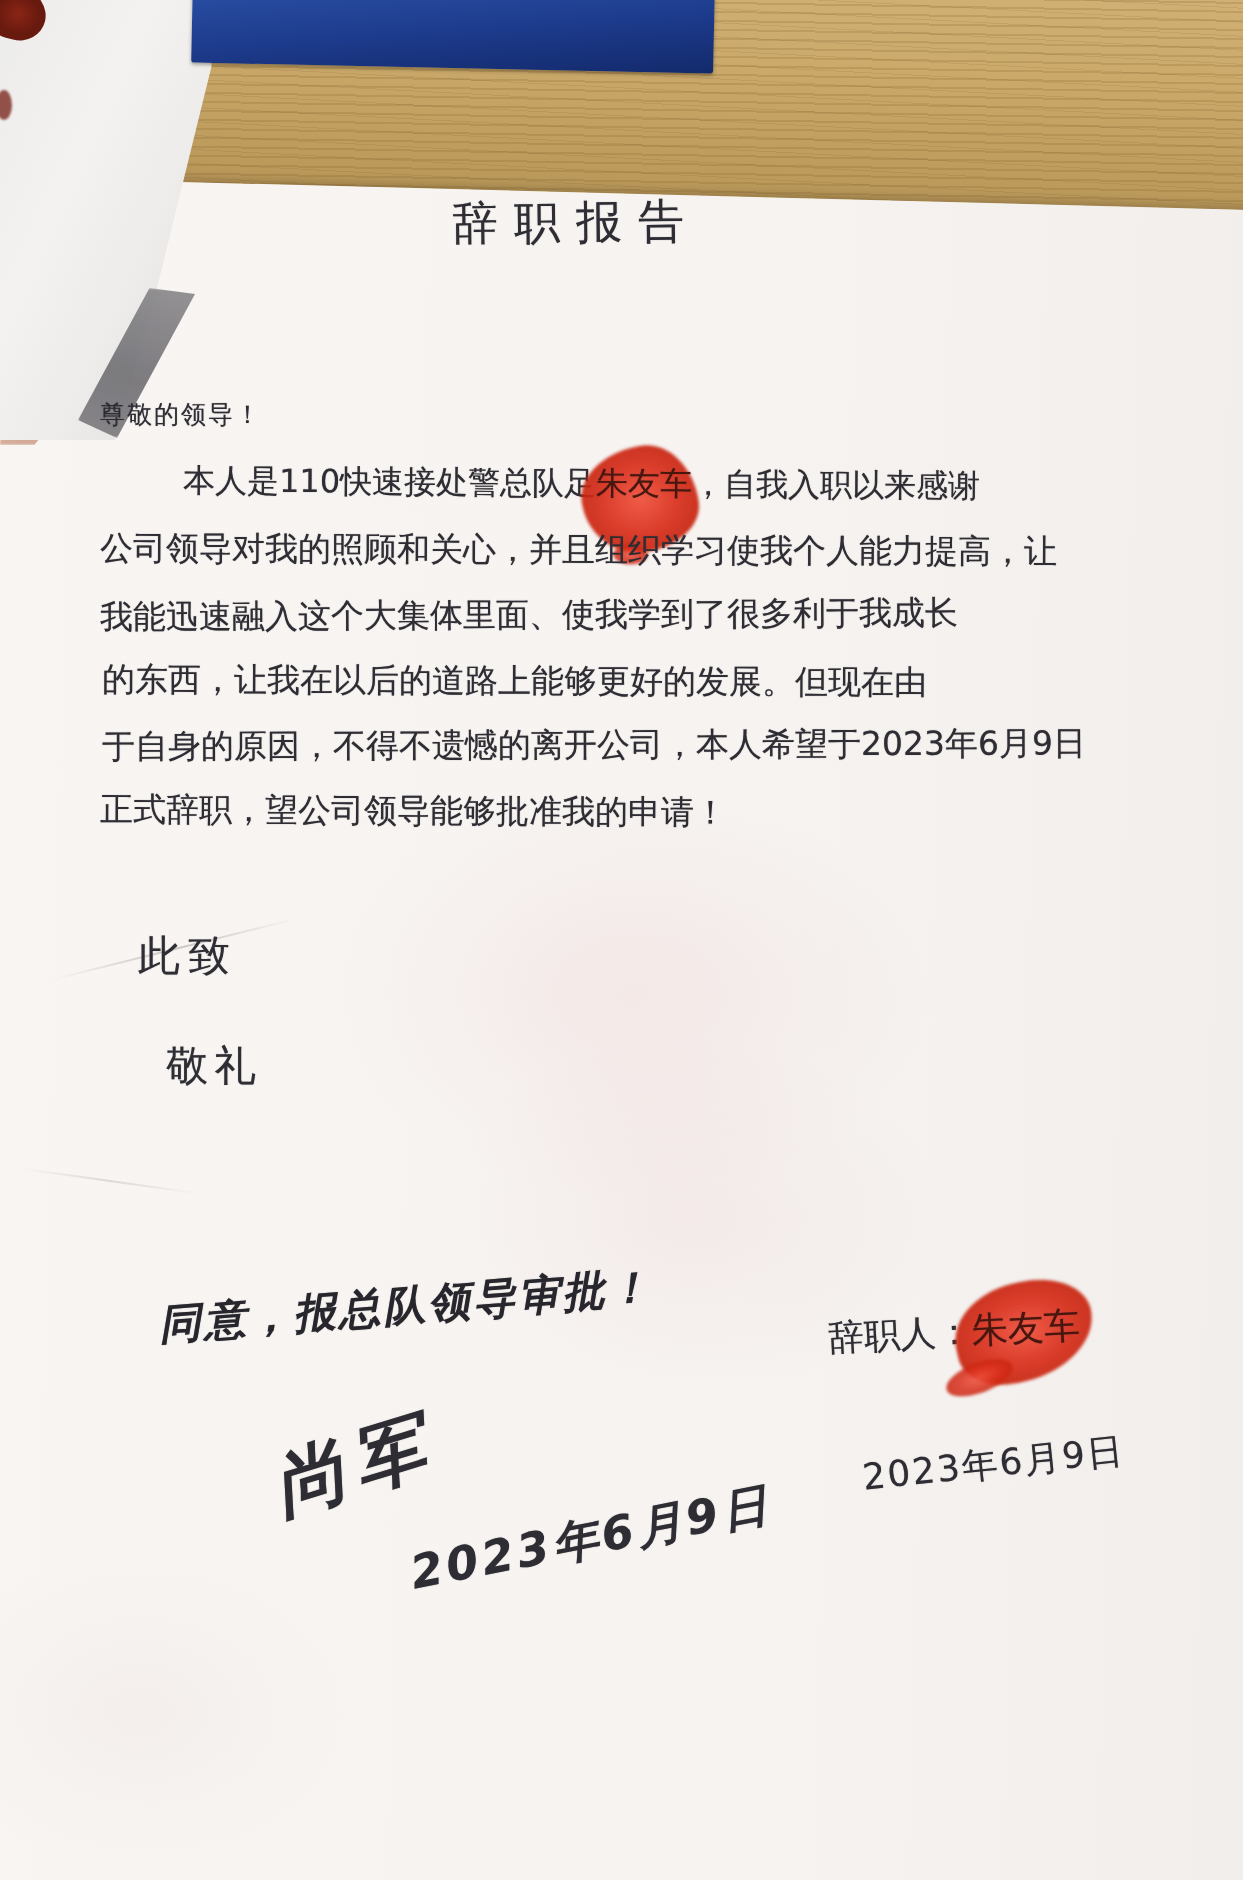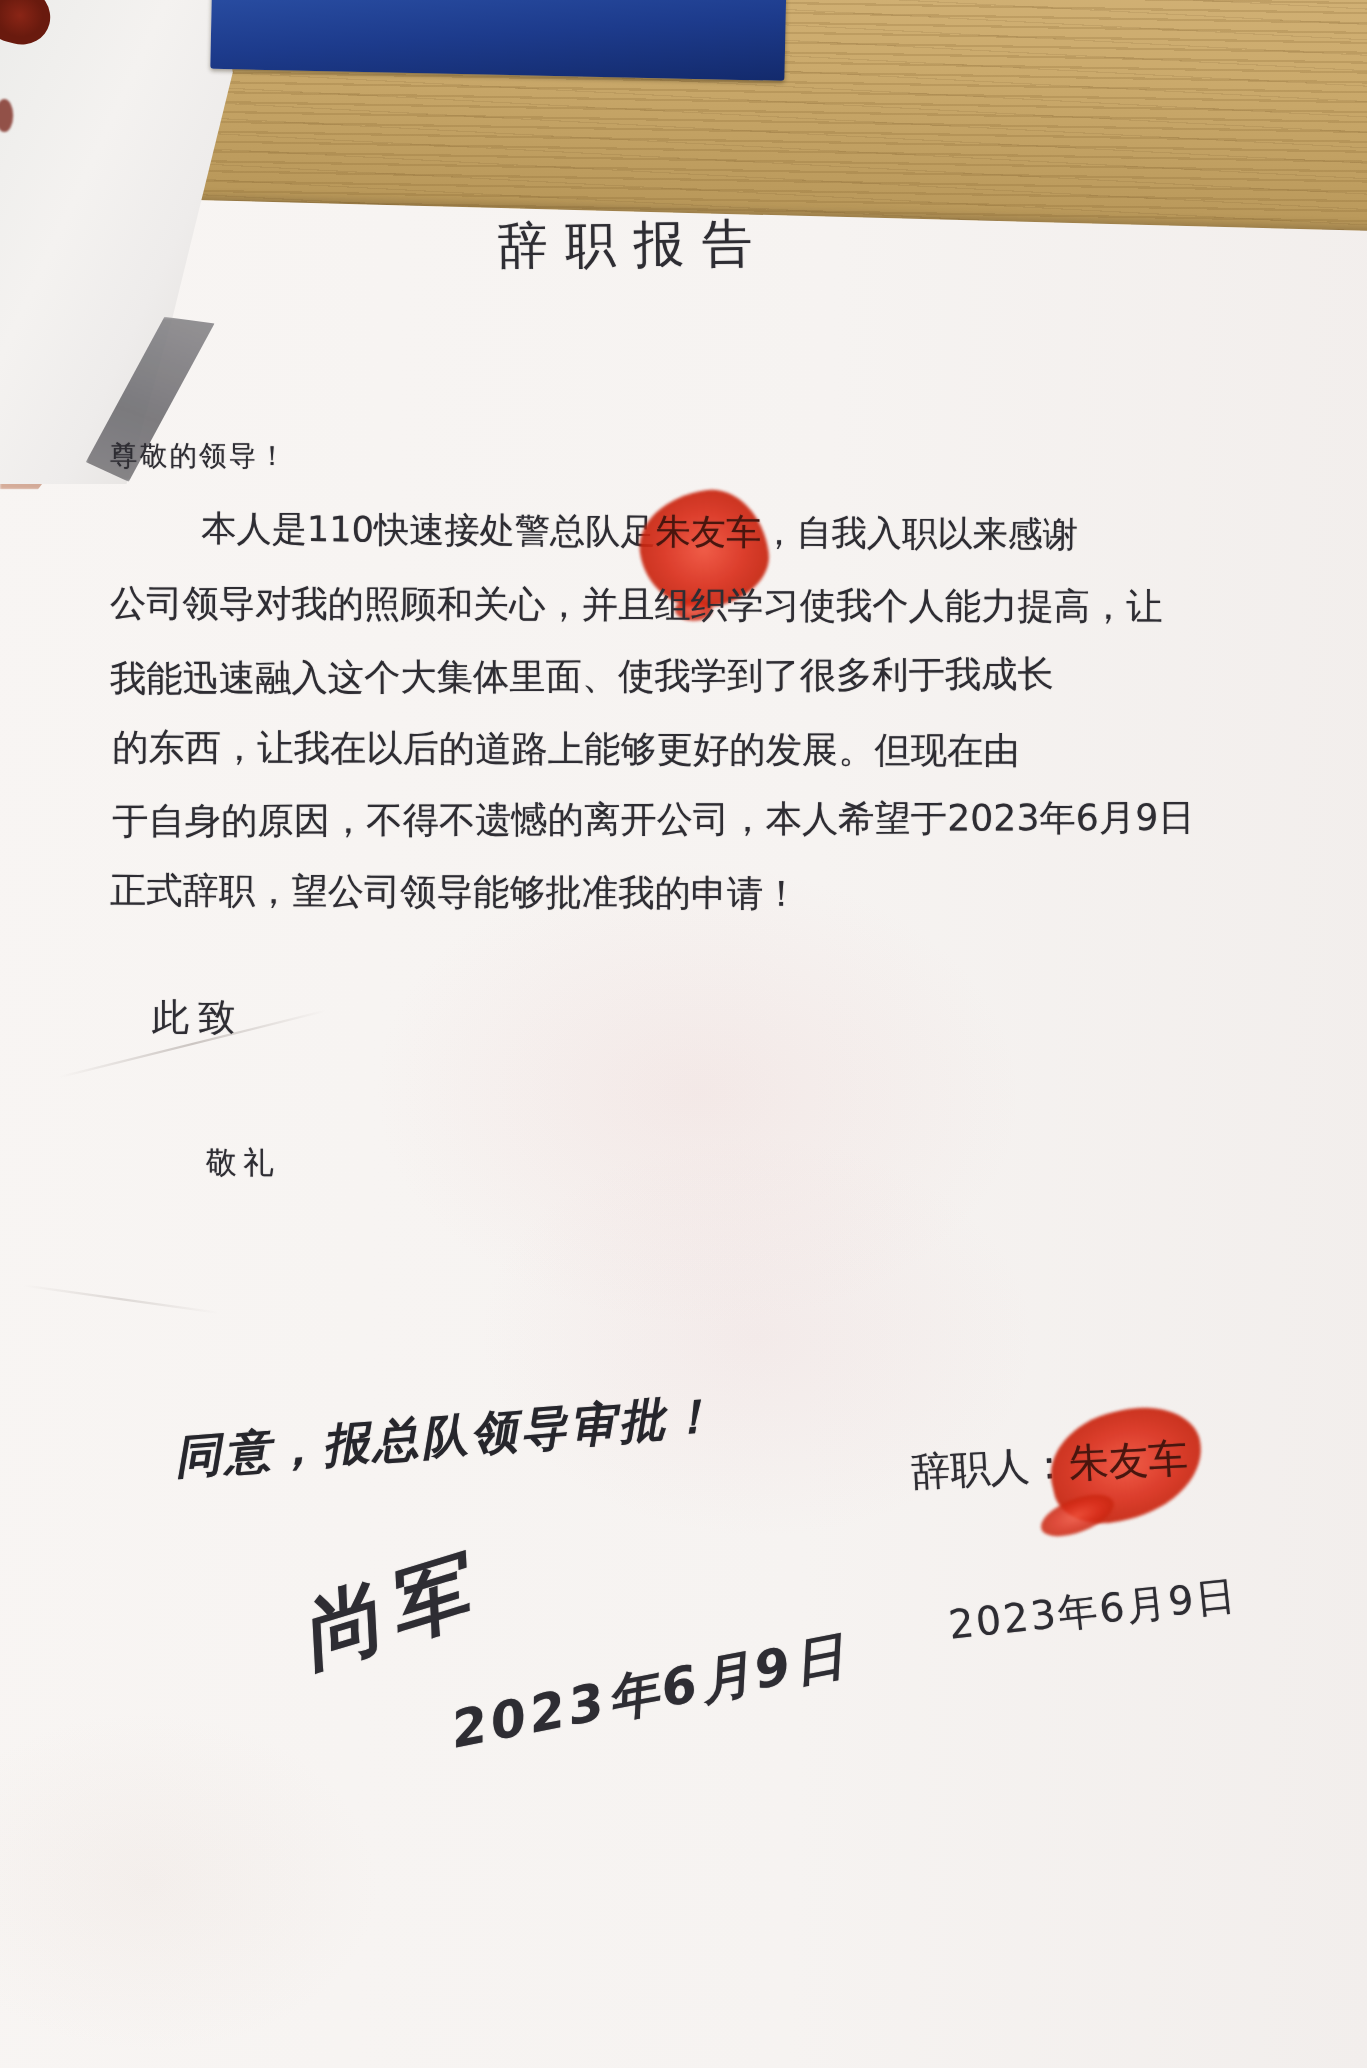--- a/index.html
+++ b/index.html
@@ -69,22 +69,22 @@
       text-shadow:0 0 1px rgba(46,45,51,.55);}
   .title{left:452px;top:192px;font-size:46px;letter-spacing:16px;transform:rotate(-.6deg);}
   .salutation{left:100px;top:398px;font-size:25px;letter-spacing:2px;}
   .bodyline{font-size:33px;letter-spacing:0;}
   .l1{left:183px;top:462px;font-size:32px;transform:rotate(.4deg);}
   .l2{left:100px;top:528px;transform:rotate(.2deg);}
   .l3{left:100px;top:593px;transform:rotate(-.3deg);}
   .l4{left:102px;top:659px;transform:rotate(.2deg);}
   .l5{left:102px;top:723px;transform:rotate(-.2deg);}
   .l6{left:100px;top:789px;transform:rotate(.3deg);}
-  .cizhi{left:138px;top:902px;font-size:34px;letter-spacing:8px;}
-  .jingli{left:187px;top:1038px;font-size:28px;letter-spacing:6px;}
+  .cizhi{left:138px;top:928px;font-size:42px;letter-spacing:8px;}
+  .jingli{left:166px;top:1038px;font-size:42px;letter-spacing:6px;}
   .approval-note{left:158px;top:1278px;font-size:42px;letter-spacing:3px;
       font-style:italic;font-weight:bold;transform:rotate(-4.5deg);color:#26262c;}
   .approver-sig{left:272px;top:1418px;font-size:72px;font-style:italic;font-weight:bold;
       transform:rotate(-17deg);letter-spacing:10px;}
   .approval-date{left:408px;top:1508px;font-size:46px;font-style:italic;font-weight:bold;
       transform:rotate(-11deg);letter-spacing:4px;}
   .resign-line{left:828px;top:1308px;font-size:36px;transform:rotate(-3deg);display:flex;}
   .resign-date{left:862px;top:1440px;font-size:36px;transform:rotate(-6deg);letter-spacing:2px;}
   .name-wrap{position:relative;display:inline-block;}
   .name-text{position:relative;z-index:3;color:#4a150d;}

